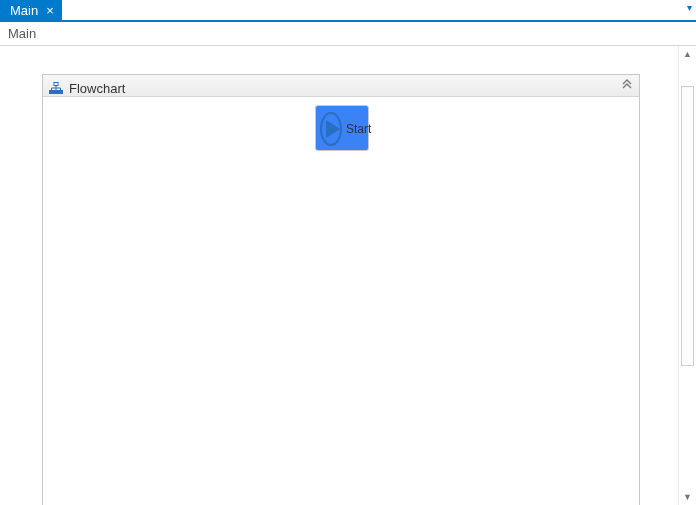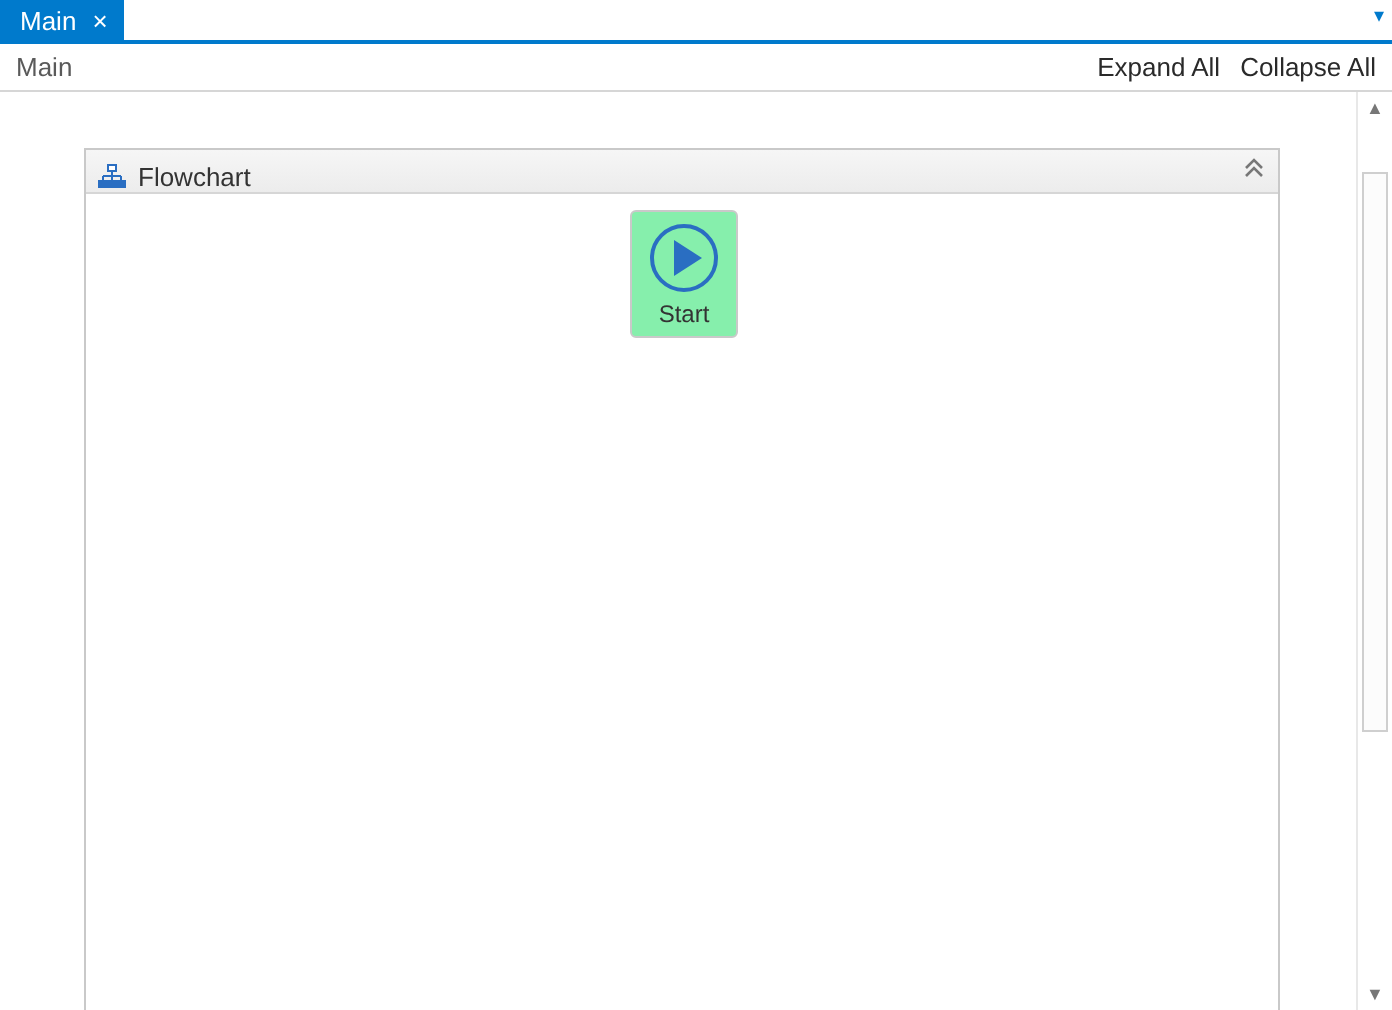--- a/index.html
+++ b/index.html
@@ -125,23 +125,23 @@
     min-height: 430px;
     position: relative;
   }
   .start-node {
     position: absolute;
     left: 272px;
     top: 8px;
     width: 54px;
     border: 1px solid #c9c9c9;
     border-radius: 3px;
-    background: #86efac;
-    display: flex;
-    flex-direction: column;
+    background: #3b82f6;
+    display: flex;
+    flex-direction: row;
     align-items: center;
     padding: 6px 4px 4px 4px;
     gap: 4px;
   }
   .start-circle {
     width: 34px; height: 34px;
     border: 2px solid #2a6ec2;
     border-radius: 50%;
     display: flex;
     align-items: center;
@@ -165,24 +165,20 @@
 <div class="tab-strip">
   <div class="tab">
     <span>Main</span>
     <span class="close-x">×</span>
   </div>
   <span class="tab-strip-arrow">▾</span>
 </div>
 
 <div class="crumb-row">
   <div class="crumb-left">Main</div>
-  <div class="crumb-right">
-    <span>Expand All</span>
-    <span>Collapse All</span>
-  </div>
 </div>
 
 <div class="designer-area">
   <div class="canvas-wrap">
 
     <div class="flowchart">
       <div class="flowchart-header">
         <span class="flowchart-icon">
           <svg width="14" height="14" viewBox="0 0 14 14">
             <rect x="5" y="0.5" width="4" height="3" fill="#fff" stroke="#2a6ec2"></rect>

